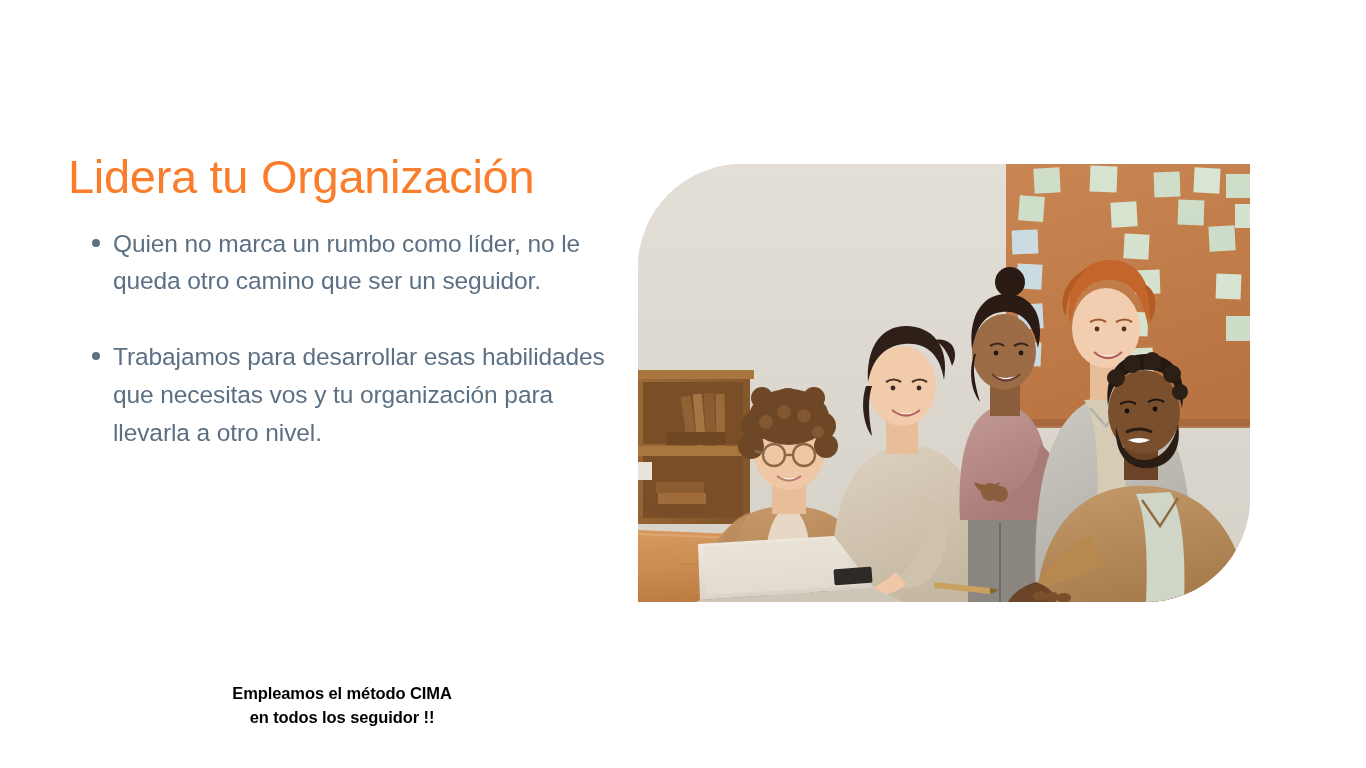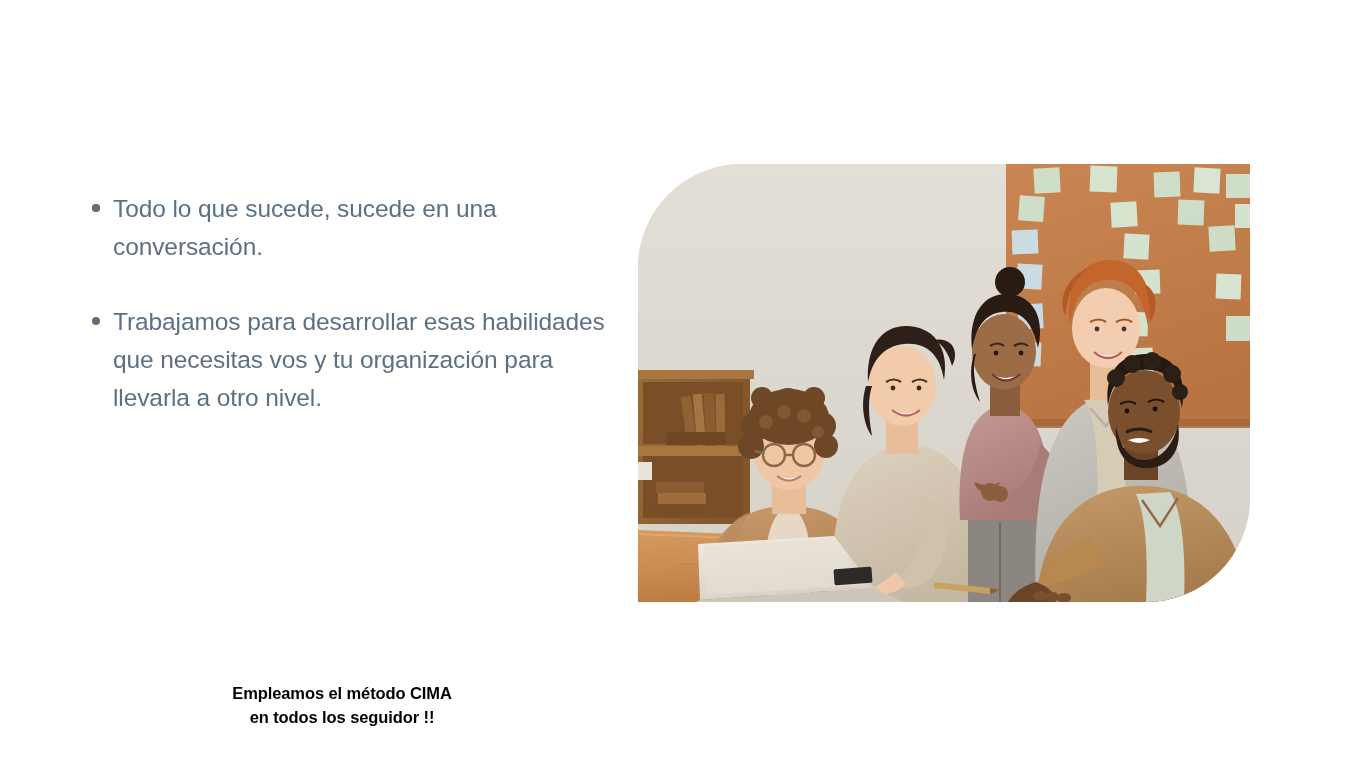--- a/index.html
+++ b/index.html
@@ -97,28 +97,26 @@
   }
   .photo-frame svg { display: block; width: 100%; height: 100%; }
 </style>
 </head>
 <body>
 
 <div class="slide">
 
   <div class="text-col">
 
+    <h1 class="slide-title">Lidera tu Organización</h1>
 
     <ul class="bullet-list">
       <li class="bullet-item">
         <span class="bullet-dot"></span>
-      </li>
-      <li class="bullet-item">
-        <span class="bullet-dot"></span>
-        <span>Todo lo que sucede, sucede en una conversación.</span>
+        <span>Quien no marca un rumbo como líder, no le queda otro camino que ser un seguidor.</span>
       </li>
       <li class="bullet-item">
         <span class="bullet-dot"></span>
         <span>Trabajamos para desarrollar esas habilidades que necesitas vos y tu organización para llevarla a otro nivel.</span>
       </li>
     </ul>
   </div>
 
   <div class="caption">
     <span>Empleamos el método </span><span class="cima">CIMA</span><br>

